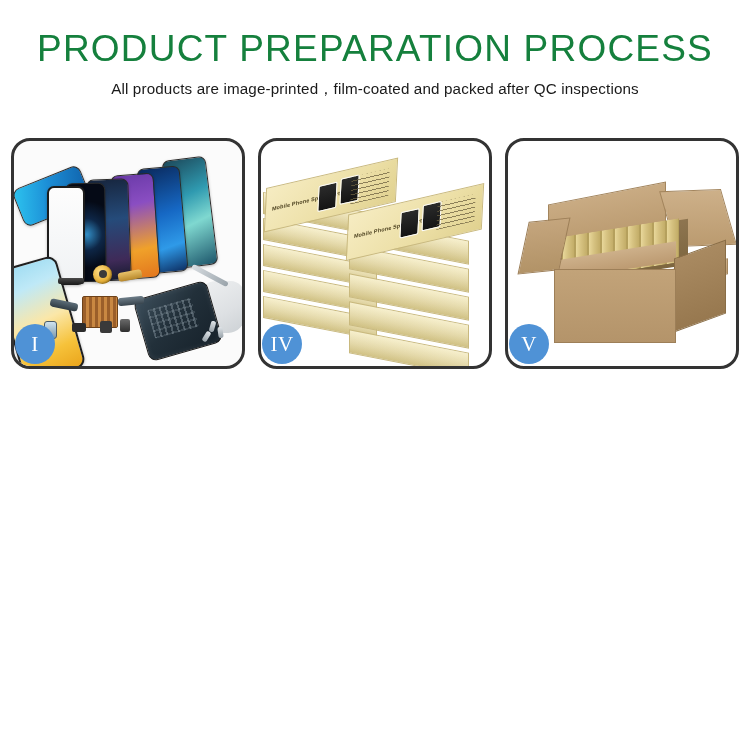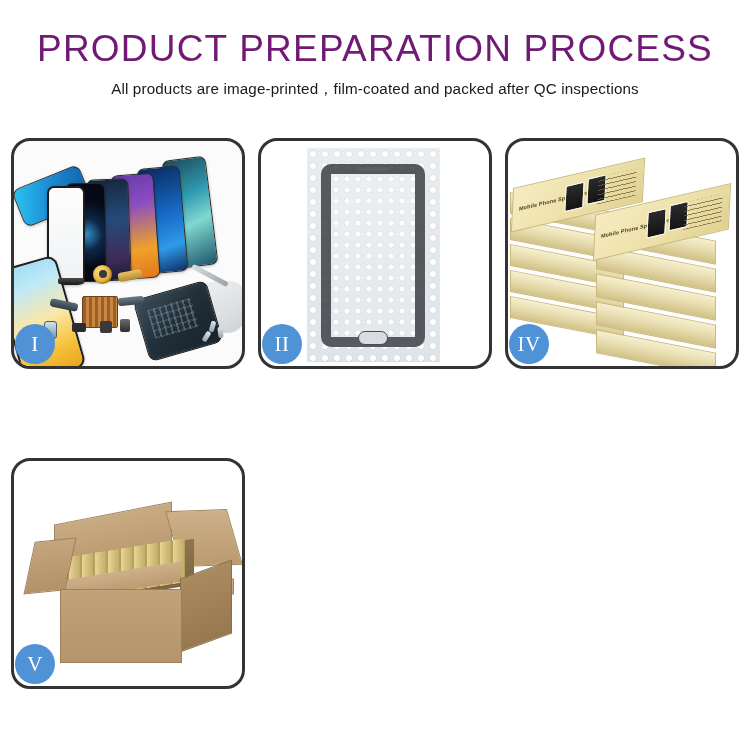--- a/index.html
+++ b/index.html
@@ -18,21 +18,21 @@
   
   .header {
     width: 100%;
     padding-top: 28px;
     text-align: center;
   }
   .page-title {
     font-size: 37px;
     letter-spacing: 1.2px;
     font-weight: 400;
-    color: #701a75;
+    color: #15803d;
     font-family: "Liberation Sans", sans-serif;
     margin: 0;
     line-height: 1.12;
     white-space: nowrap;
   }
   .page-subtitle {
     font-size: 15.2px;
     color: #1a1a1a;
     margin: 10px 0 0 0;
     letter-spacing: 0.15px;
@@ -486,31 +486,20 @@
       <div class="part pt-sq3"></div>
       <div class="part pt-cam"></div>
       <div class="part pt-tool"></div>
       <div class="part pt-screw1"></div>
       <div class="part pt-screw2"></div>
       <div class="part pt-screw3"></div>
     </div>
     <div class="badge">I</div>
   </div>
 
-  <div class="panel p2">
-    <div class="panel-photo">
-      <div class="wrapsheet">
-        <div class="glass">
-          <div class="speaker"></div>
-          <div class="home"></div>
-        </div>
-      </div>
-    </div>
-    <div class="badge">II</div>
-  </div>
 
 
   <div class="panel p4">
     <div class="panel-photo boxstack">
       <div class="ybox bx-l5">
           <i class="side"></i>
         </div>
       <div class="ybox bx-l4">
           <i class="side"></i>
         </div>

